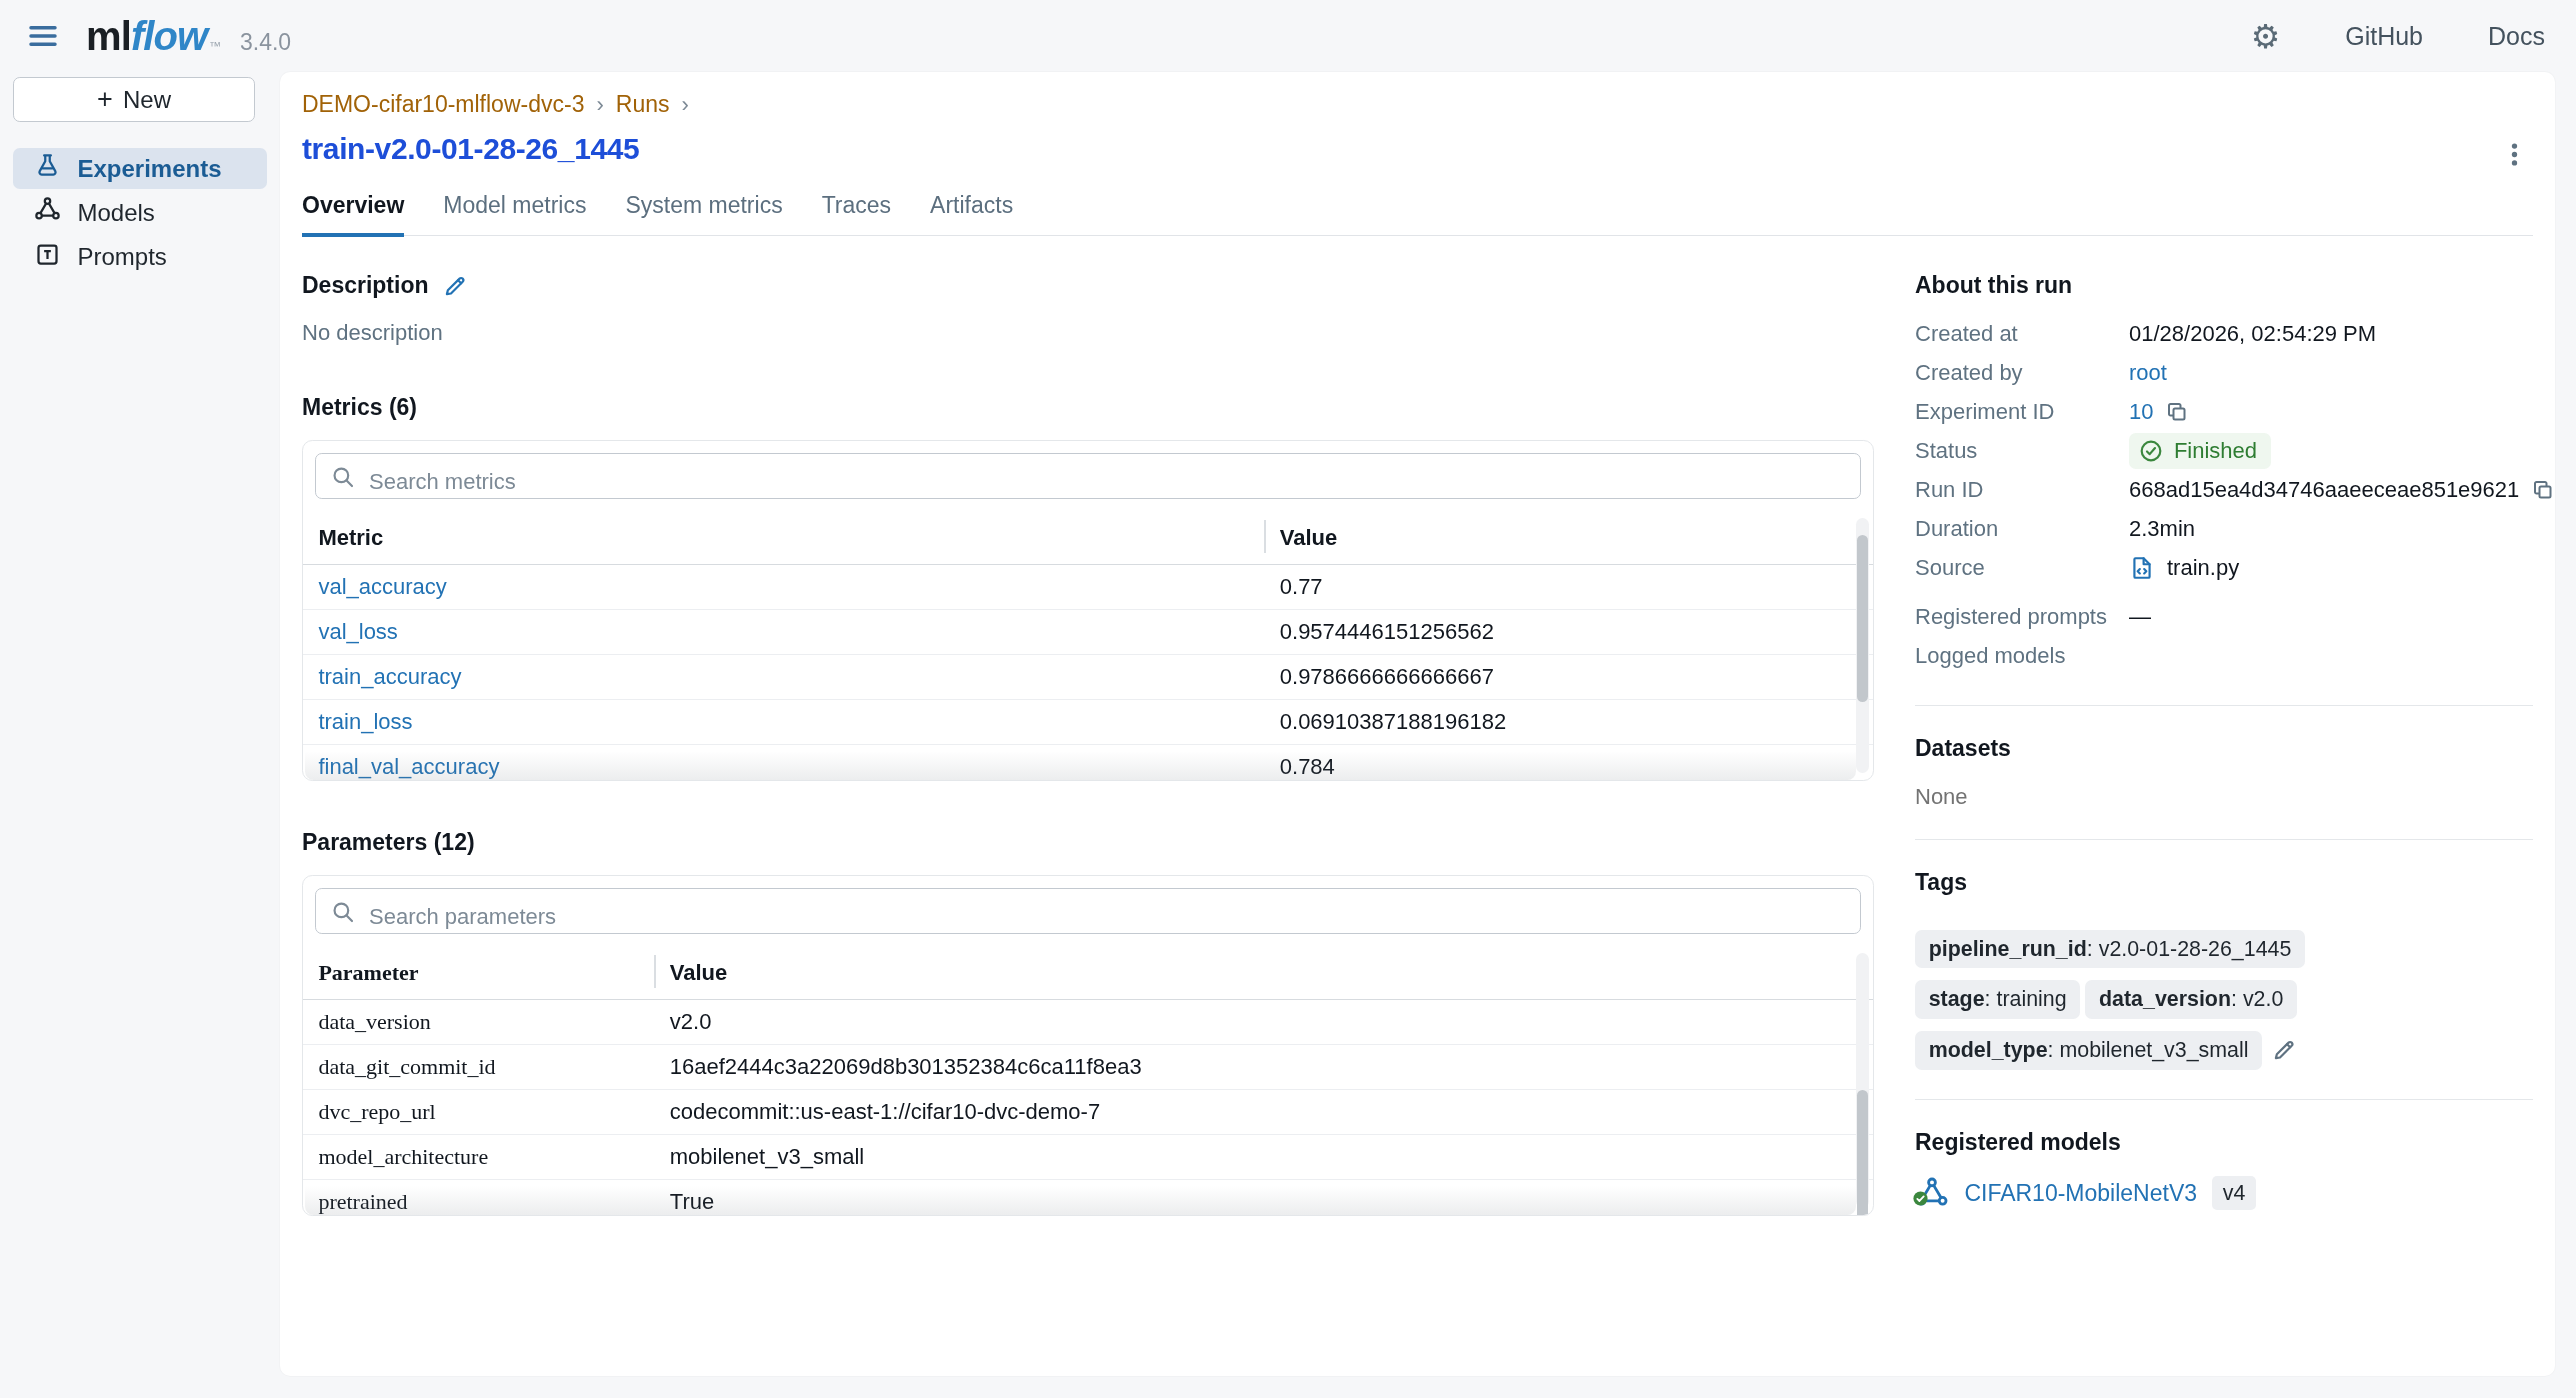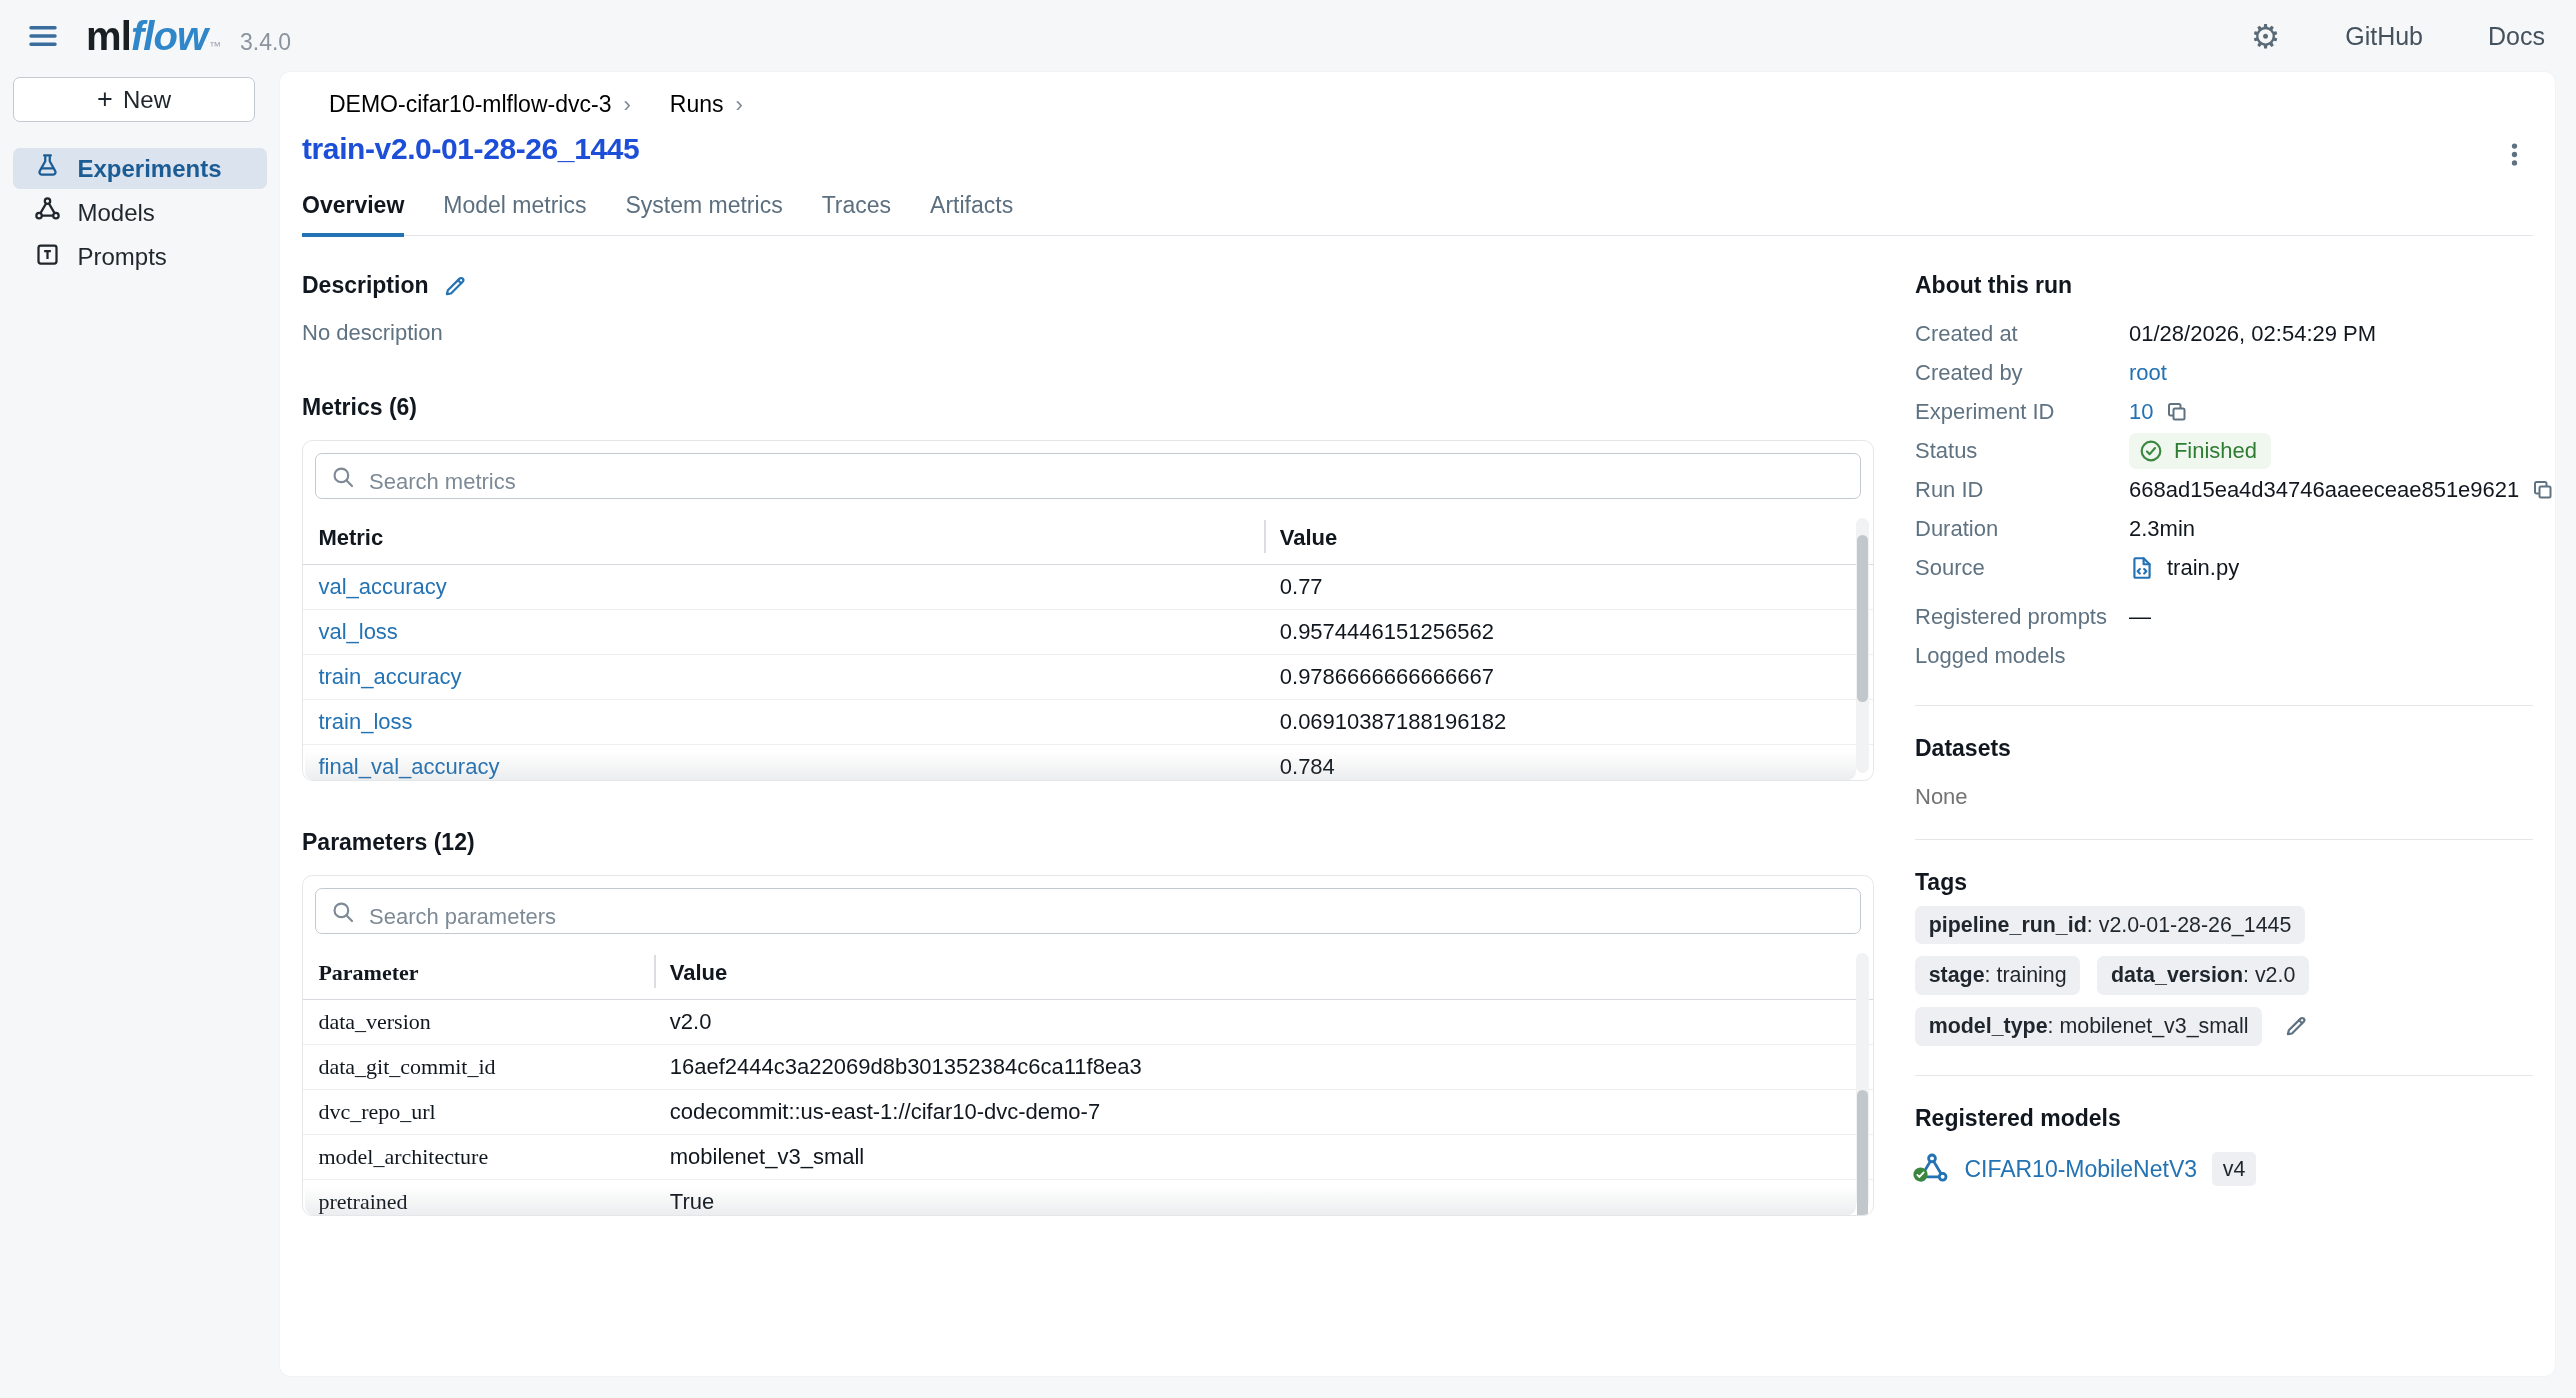--- a/index.html
+++ b/index.html
@@ -39,21 +39,21 @@
     padding:0 12px 0 20.5px; gap:17px; font-size:24px; color:#1f262d; cursor:pointer;
   }
   .nav-item svg { flex:none; }
   .nav-item.active { background:#dbe3ee; color:#1b5c94; font-weight:700; }
   
   .card {
     flex:1; background:#ffffff; border-radius:10.3px; margin-right:21.4px;
     height:1304px; padding:19px 22px 0; box-shadow:0 0 0 0.9px rgba(0,0,0,0.02);
   }
   .breadcrumb { display:flex; align-items:center; gap:12px; font-size:23px; }
-  .crumb-link { color:#000000; cursor:pointer;margin-left:27px; }
+  .crumb-link { color:#a16207; cursor:pointer; }
   .crumb-sep { color:#7d8a96; font-size:22px; }
   .title-row { display:flex; align-items:flex-start; justify-content:space-between; margin-top:13.7px; }
   .run-title { font-size:30px; font-weight:700; color:#1d4ed8; letter-spacing:-0.4px; }
   .kebab { width:38px; height:38px; display:flex; align-items:center; justify-content:center; cursor:pointer; margin-top:3.4px; }
   .tabs { display:flex; border-bottom:1.7px solid #e1e4e8; margin-top:19px; }
   .tab { font-size:23px; color:#5c6f7f; padding-bottom:13.7px; margin-right:39px; cursor:pointer; border-bottom:4.3px solid transparent; margin-bottom:-1.7px; font-weight:500; }
   .tab.active { color:#11171f; border-bottom-color:#2272b4; font-weight:600; }
   .content-row { display:flex; padding-top:36px; }
   .main-col { width:1572px; flex:none; }
   .right-col { width:618px; flex:none; margin-left:41px; }
@@ -104,21 +104,21 @@
   .copy-icon { color:#5f7281; cursor:pointer; display:flex; }
   .status-badge {
     display:inline-flex; align-items:center; gap:10.3px; background:#eff7ef;
     color:#2e7d32; border-radius:6.8px; padding:5.1px 13.7px 5.1px 8.6px; font-size:22px;
   }
   .src-icon { color:#2272b4; display:flex; }
   .spacer-sm { height:10.3px; }
   .divider { border-top:0.9px solid #e4e7ea; margin:29px 0 0; }
   .panel-sec { margin-top:29px; }
   .panel-val { margin-top:22px; font-size:22px; }
-  .tags-wrap { display:flex; flex-wrap:wrap; gap:12px 17px; margin-top:10px; align-items:center; max-width:548px; }
+  .tags-wrap { display:flex; flex-wrap:wrap; gap:12px 5px; margin-top:34px; align-items:center; max-width:548px; }
   .tag-pill {
     background:#edeff2; border-radius:6.8px; padding:6.8px 13.7px; font-size:21.4px;
     color:#1f262d; white-space:nowrap;
   }
   .tag-key { font-weight:700; }
   .tag-pencil { color:#5f7281; cursor:pointer; display:flex; margin-left:3.4px; }
   .model-row { display:flex; align-items:center; gap:15.4px; margin-top:20.5px; }
   .model-icon { position:relative; width:34px; height:34px; color:#2272b4; }
   .model-check { position:absolute; left:-3.4px; bottom:-3.4px; }
   .model-link { color:#2272b4; font-size:23px; cursor:pointer; }

